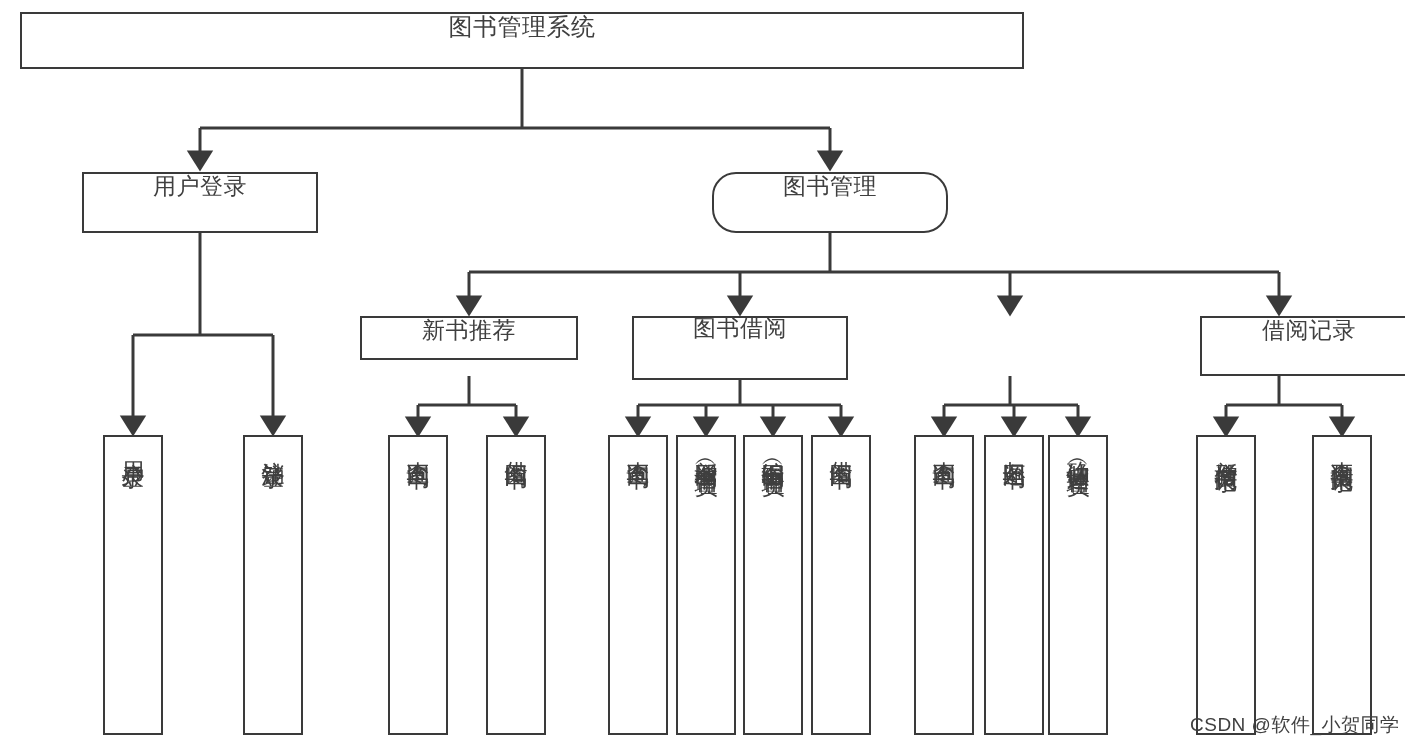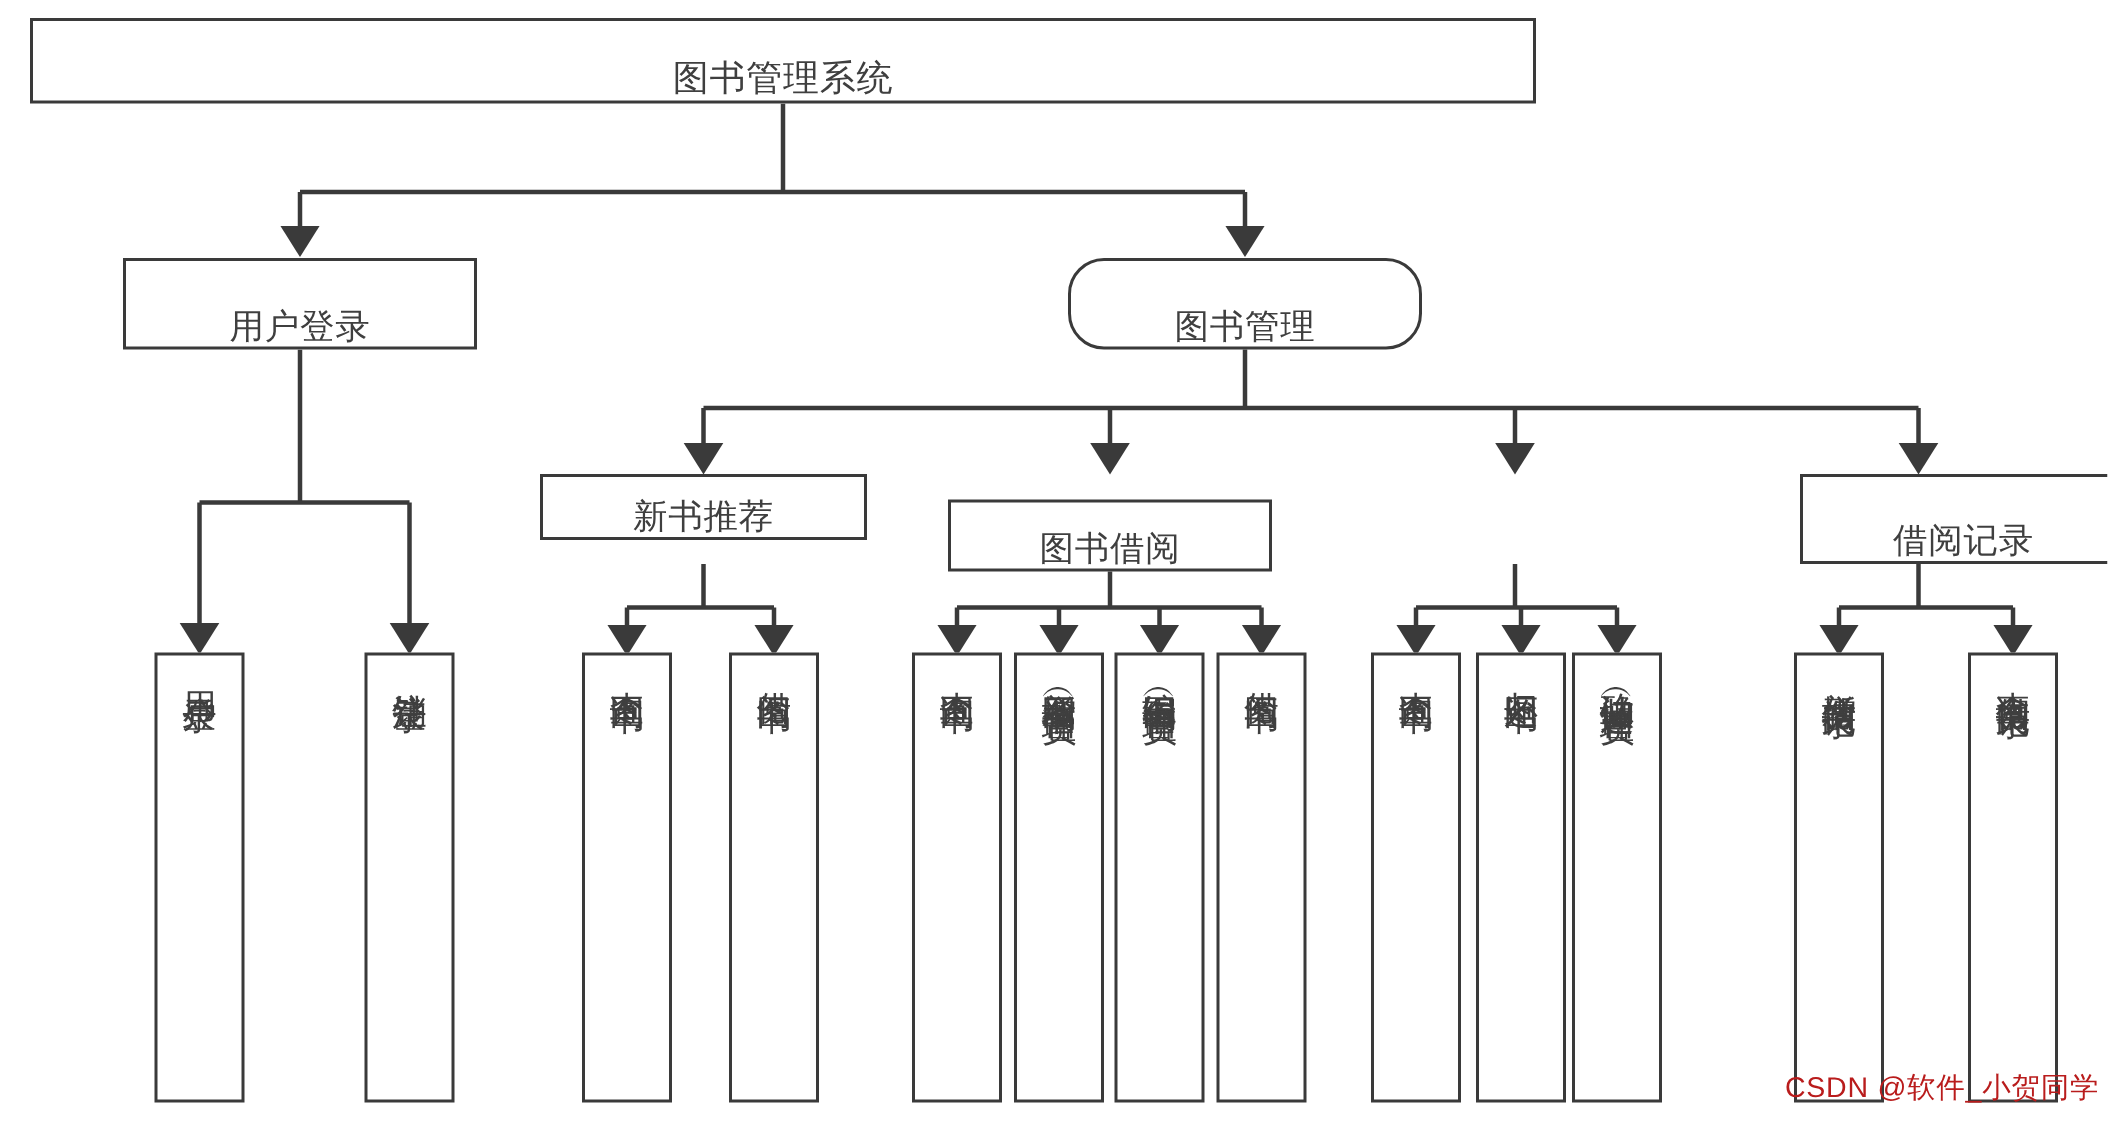--- a/index.html
+++ b/index.html
@@ -25,21 +25,21 @@
     width: 1405px;
     height: 747px;
     pointer-events: none;
   }
   .node {
     position: absolute;
     box-sizing: border-box;
     background: #ffffff;
     border: 2.5px solid #3a3a3a;
     display: flex;
-    align-items: flex-end;
+    align-items: flex-start;
     justify-content: center;
     text-align: center;
     color: #3f3f3f;
   }
   .node .lbl {
     display: block;
     line-height: 1.12;
     letter-spacing: 0.5px;
   }
   
@@ -59,21 +59,21 @@
     font-size: 23px;
     line-height: 1.0;
     letter-spacing: 2px;
     white-space: nowrap;
   }
   .watermark {
     position: absolute;
     left: 1190px;
     top: 712px;
     font-size: 19px;
-    color: #b91c1c;
+    color: #404040;
     white-space: nowrap;
     letter-spacing: 0.5px;
     pointer-events: none;
   }
 </style>
 </head>
 <body>
 
 <div id="canvas">
 
@@ -134,21 +134,21 @@
   <div class="node h" style="left:82px; top:172px; width:236px; height:61px;">
     <span class="lbl">用户登录</span>
   </div>
   <div class="node h" style="left:712px; top:172px; width:236px; height:61px;border-radius:24px;">
     <span class="lbl">图书管理</span>
   </div>
 
   <div class="node h" style="left:360px; top:316px; width:218px; height:44px;">
     <span class="lbl">新书推荐</span>
   </div>
-  <div class="node h" style="left:632px; top:333px; width:216px; height:48px;">
+  <div class="node h" style="left:632px; top:316px; width:216px; height:64px;font-family:Liberation Mono, monospace;">
     <span class="lbl">图书借阅</span>
   </div>
   <div class="node h" style="left:1200px; top:316px; width:218px; height:60px;">
     <span class="lbl">借阅记录</span>
   </div>
 
   <div class="node v" style="left:103px; top:435px; width:60px; height:300px;">
     <span class="lbl">用户登录</span>
   </div>
   <div class="node v" style="left:243px; top:435px; width:60px; height:300px;">

